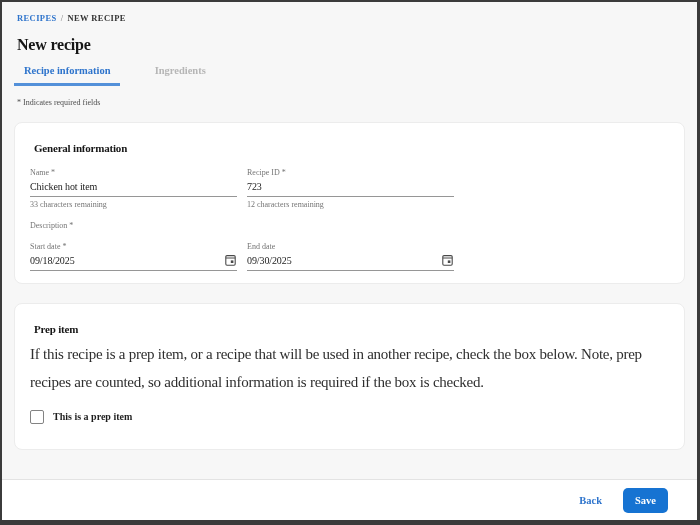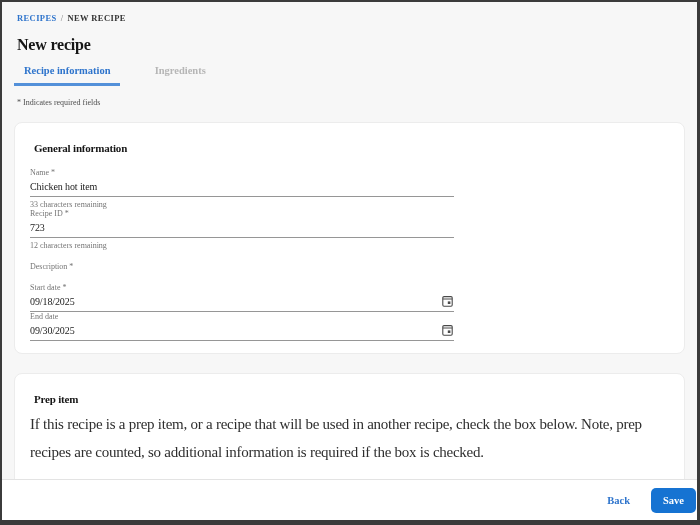--- a/index.html
+++ b/index.html
@@ -37,21 +37,21 @@
   .card {
     background: #fff; border: 1px solid #ececec; border-radius: 8px;
     margin: 0 12px;
   }
   .card-general { margin-top: 15px; padding: 15px 15px 12px 15px; }
   .card-prep { margin-top: 19px; padding: 15px; min-height: 115px; }
   .card h2 { font-size: 11px; font-weight: 700; color: #161616; margin: 4px; letter-spacing: -0.2px; }
 
   
   .fields { width: 424px; margin-top: 14px; }
-  .grid2 { display: grid; grid-template-columns: 1fr; column-gap: 10px; }
+  .grid2 { display: grid; grid-template-columns: 1fr 1fr; column-gap: 10px; }
   .block { margin-top: 12px; }
   .field-label { font-size: 8px; color: #757575; }
   .field-value {
     font-size: 10px; color: #222; letter-spacing: -0.1px;
     padding: 3px 0 4px 0; border-bottom: 1px solid #969696;
     display: flex; justify-content: space-between; align-items: center;
     min-height: 12px; cursor: text;
   }
   .field-helper { font-size: 8px; color: #757575; margin-top: 3px; }
   .desc-text { font-size: 9.5px; letter-spacing: -0.15px; line-height: 1.75; display: block; }
@@ -67,21 +67,21 @@
   .prep-desc { margin: 6px 0 0; font-size: 15px; letter-spacing: -0.25px; color: #2e2e2e; line-height: 1.85; max-width: 655px; }
   .checkbox-row { display: flex; align-items: center; gap: 9px; margin-top: 13px; cursor: pointer; }
   .checkbox-box { width: 12px; height: 12px; border: 1px solid #838383; border-radius: 2px; background: #fff; flex: 0 0 auto; }
   .checkbox-label { font-size: 10px; font-weight: 600; color: #1f1f1f; }
 
   
   .footer {
     position: absolute; left: 0; right: 0; bottom: 0; height: 40px;
     background: #fff; border-top: 1px solid #e3e3e3;
     display: flex; align-items: center; justify-content: flex-end;
-    gap: 21px; padding-right: 1px; z-index: 5;
+    gap: 21px; padding-right: 29px; z-index: 5;
   }
   .back-link { color: var(--accent-blue, #2e74cc); font-size: 10.5px; font-weight: 600; cursor: pointer; }
   .save-btn {
     background: var(--save-button, #1673d2); color: #fff;
     font-size: 10.5px; font-weight: 600; font-family: inherit;
     padding: 7px 12px; border-radius: 5px; border: none; cursor: pointer;
   }
 </style>
 </head>
 <body>

